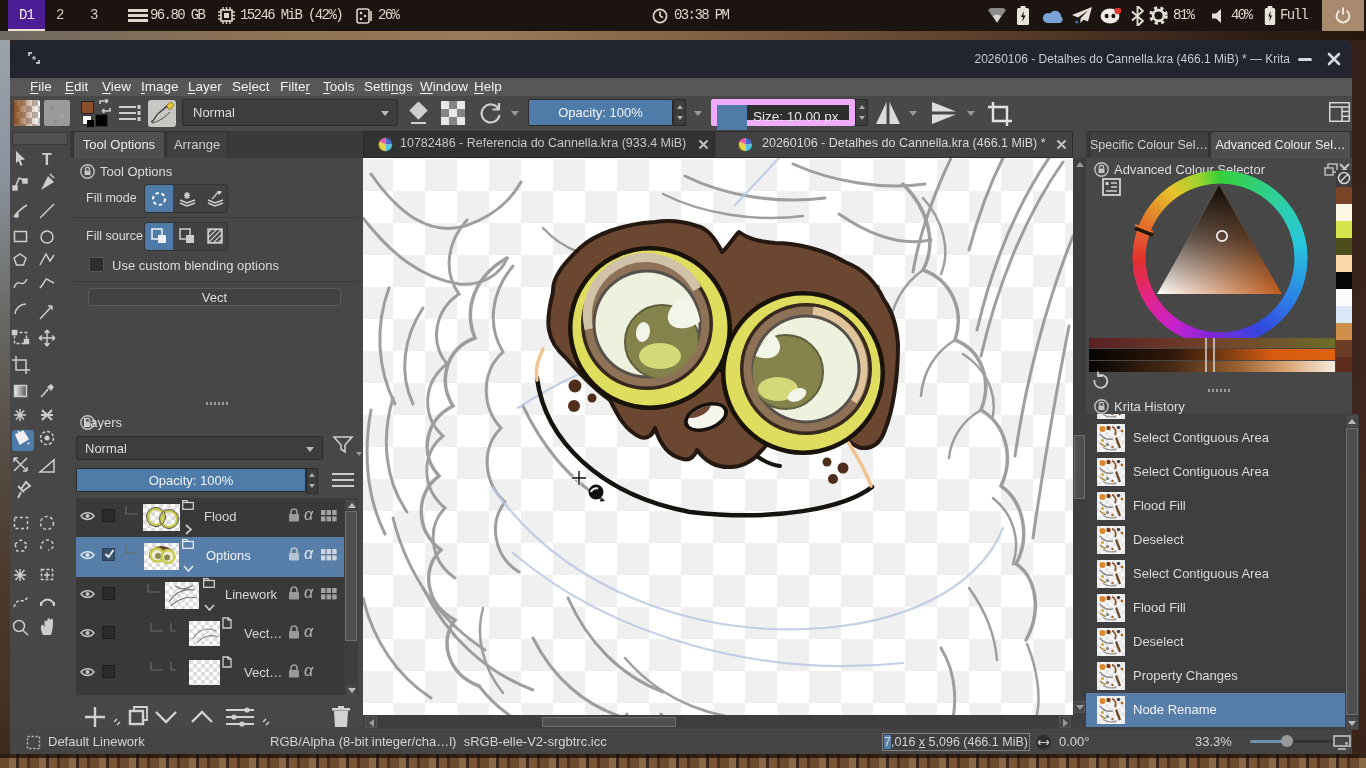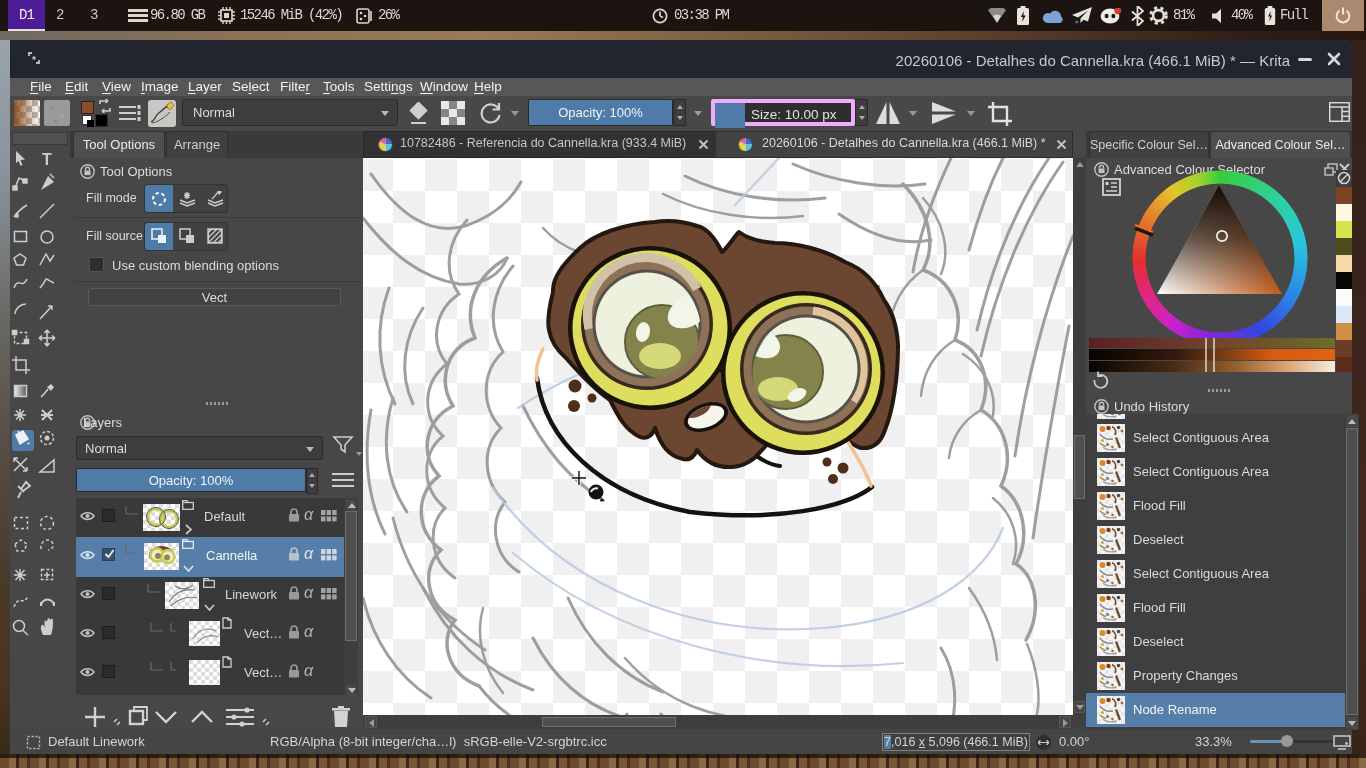--- a/index.html
+++ b/index.html
@@ -23,21 +23,21 @@
   
   #topbar { left:0; top:0; width:1366px; height:31px; background:#1b1411; color:#ded8cc;
     font-family:"Liberation Mono", monospace; font-size:14px; letter-spacing:-1.6px; }
   #topbar .it { position:absolute; top:0; height:31px; line-height:31px; white-space:nowrap; }
   #ws1 { left:8px; width:37px; background:#4c1d95; color:#f5efe6; text-align:center; border-bottom:2px solid #e8e0d4; letter-spacing:-1px; }
   .wsn { color:#cfc8bc; }
 
   
   #win { left:10px; top:40px; width:1342px; height:714px; background:#474747; border-radius:8px 8px 0 0; }
   #titlebar { left:0; top:0; width:1342px; height:38px; background:#222430; border-radius:8px 8px 0 0; color:#c9ccd4; }
-  #title-text { position:absolute; right:62px; top:12px; font-size:15px; color:#c5c9d2; white-space:nowrap; }
+  #title-text { position:absolute; right:62px; top:12px; font-size:12px; color:#c5c9d2; white-space:nowrap; }
   #menubar { left:0; top:38px; width:1342px; height:18px; background:#575757; color:#f2f2f2; font-size:13.5px; }
   #menubar span { position:absolute; top:1px; }
   #menubar u { text-decoration:underline; text-underline-offset:2px; }
   #toolbar { left:0; top:56px; width:1342px; height:35px; background:#484848; }
 
   
   .panel { background:#474747; }
   .tabbar { background:#3a3a3a; }
   .dtab { position:absolute; top:91px; height:27px; white-space:nowrap; overflow:hidden; line-height:26px; text-align:center; font-size:13px;
     color:#cfcfcf; background:#404040; border:1px solid #303030; border-bottom:none; border-radius:3px 3px 0 0; }
@@ -298,21 +298,21 @@
       </svg>
     <div class="abs" style="left:501px;top:15px;width:0;height:0;border-left:4px solid transparent;border-right:4px solid transparent;border-top:5px solid #999;"></div>
 
     <div class="abs bluebar" style="left:518px;top:3px;width:145px;height:27px;line-height:26px;border:1px solid #2a2a2a;border-radius:2px;">Opacity: 100%</div>
     <div class="abs" style="left:663px;top:3px;width:13px;height:27px;background:#3d3d3d;border:1px solid #2a2a2a;">
       <div style="position:absolute;left:2.5px;top:5px;width:0;height:0;border-left:3px solid transparent;border-right:3px solid transparent;border-bottom:4px solid #aaa;"></div>
       <div style="position:absolute;left:2.5px;top:16px;width:0;height:0;border-left:3px solid transparent;border-right:3px solid transparent;border-top:4px solid #aaa;"></div>
     </div>
     <div class="abs" style="left:684px;top:15px;width:0;height:0;border-left:4px solid transparent;border-right:4px solid transparent;border-top:5px solid #999;"></div>
 
-    <div class="abs" style="left:701px;top:3px;width:144px;height:27px;background:#2e2e2e;border:4px solid #f0abfc;border-radius:2px;color:#e2e2e2;font-size:13.5px;">
+    <div class="abs" style="left:701px;top:3px;width:144px;height:27px;background:#2e2e2e;border:6px solid #f0abfc;border-radius:2px;color:#e2e2e2;font-size:13.5px;">
       <div class="abs" style="left:0;top:0;width:30px;height:25px;background:#4e7ba7;"></div>
       <span class="abs" style="left:36px;top:4px;">Size: 10.00 px</span>
     </div>
     <div class="abs" style="left:845px;top:3px;width:13px;height:27px;background:#3d3d3d;border:1px solid #2a2a2a;">
       <div style="position:absolute;left:2.5px;top:5px;width:0;height:0;border-left:3px solid transparent;border-right:3px solid transparent;border-bottom:4px solid #aaa;"></div>
       <div style="position:absolute;left:2.5px;top:16px;width:0;height:0;border-left:3px solid transparent;border-right:3px solid transparent;border-top:4px solid #aaa;"></div>
     </div>
 
     <svg class="abs" style="left:866px;top:5px;" width="24" height="24" viewBox="0 0 24 24">
         <polygon points="10.5,1 10.5,23 0,23" fill="#dcdcdc"></polygon>
@@ -526,21 +526,21 @@
             </pattern>
           </defs>
         </svg>
       <svg class="abs" style="left:106px;top:2px;" width="12" height="10" viewBox="0 0 12 10">
           <rect x="0.7" y="2.5" width="10.6" height="6.8" fill="none" stroke="#cdcdcd" stroke-width="1.3"></rect>
           <path d="M0.7 2.5 L0.7 0.7 L5 0.7 L6 2.5" fill="none" stroke="#cdcdcd" stroke-width="1.3"></path>
         </svg>
       <svg class="abs" style="left:108px;top:26px;" width="9" height="11" viewBox="0 0 9 11">
           <path d="M2 1 L7 5.5 L2 10" fill="none" stroke="#c8c8c8" stroke-width="1.7"></path>
         </svg>
-      <div class="abs" style="left:128px;top:11px;">Default</div>
+      <div class="abs" style="left:128px;top:11px;">Flood</div>
       <svg class="abs" style="left:212px;top:10px;" width="12" height="14" viewBox="0 0 12 14">
           <rect x="1" y="6" width="10" height="7.4" rx="1" fill="#9a9a9a"></rect>
           <path d="M3 6 V4 A3 3 0 0 1 9 4 V6" fill="none" stroke="#9a9a9a" stroke-width="1.7"></path>
         </svg>
       <div class="abs" style="left:228px;top:8px;font-size:16px;color:#b4b4b4;font-style:italic;">α</div>
       <svg class="abs" style="left:245px;top:12px;" width="16" height="12" viewBox="0 0 16 12">
           <g fill="#a2a2a2">
             <rect x="0" y="0" width="4.4" height="5"></rect>
             <rect x="5.6" y="0" width="4.4" height="5"></rect>
             <rect x="11.2" y="0" width="4.4" height="5"></rect>
@@ -573,21 +573,21 @@
             </pattern>
           </defs>
         </svg>
       <svg class="abs" style="left:106px;top:41px;" width="12" height="10" viewBox="0 0 12 10">
           <rect x="0.7" y="2.5" width="10.6" height="6.8" fill="none" stroke="#e2e8ee" stroke-width="1.3"></rect>
           <path d="M0.7 2.5 L0.7 0.7 L5 0.7 L6 2.5" fill="none" stroke="#e2e8ee" stroke-width="1.3"></path>
         </svg>
       <svg class="abs" style="left:107px;top:66px;" width="11" height="9" viewBox="0 0 11 9">
           <path d="M1 2 L5.5 7 L10 2" fill="none" stroke="#dde4ea" stroke-width="1.7"></path>
         </svg>
-      <div class="abs" style="left:130px;top:50px;color:#f0f4f8;">Cannella</div>
+      <div class="abs" style="left:130px;top:50px;color:#f0f4f8;">Options</div>
       <svg class="abs" style="left:212px;top:49px;" width="12" height="14" viewBox="0 0 12 14">
           <rect x="1" y="6" width="10" height="7.4" rx="1" fill="#b6c2ce"></rect>
           <path d="M3 6 V4 A3 3 0 0 1 9 4 V6" fill="none" stroke="#b6c2ce" stroke-width="1.7"></path>
         </svg>
       <div class="abs" style="left:228px;top:47px;font-size:16px;color:#dde4ec;font-style:italic;">α</div>
       <svg class="abs" style="left:245px;top:51px;" width="16" height="12" viewBox="0 0 16 12">
           <g fill="#cdd6de">
             <rect x="0" y="0" width="4.4" height="5"></rect>
             <rect x="5.6" y="0" width="4.4" height="5"></rect>
             <rect x="11.2" y="0" width="4.4" height="5"></rect>
@@ -999,21 +999,21 @@
     </svg>
     <div class="abs" style="left:121px;top:231px;width:24px;height:3px;background:radial-gradient(circle 1.3px, #9a9a9a 1.2px, transparent 1.3px) 0 0/4px 3px;"></div>
   </div>
 
   <div class="abs panel" style="left:1076px;top:355px;width:266px;height:335px;">
     <svg class="abs" style="left:8px;top:4px;" width="15" height="15" viewBox="0 0 15 15">
         <circle cx="7.5" cy="7.5" r="6.7" fill="none" stroke="#c2c2c2" stroke-width="1.4"></circle>
         <rect x="4.5" y="6.5" width="6" height="4.6" fill="#c2c2c2"></rect>
         <path d="M5.5 6.5 V5.2 A2 2 0 0 1 9.5 5.2 V6.5" fill="none" stroke="#c2c2c2" stroke-width="1.4"></path>
       </svg>
-    <div class="hdr" style="left:28px;top:4px;">Undo History</div>
+    <div class="hdr" style="left:28px;top:4px;">Krita History</div>
     <div class="abs" style="left:0;top:19px;width:259px;height:316px;background:#3f3f3f;"></div>
     <div id="undolist" class="abs" style="left:0;top:19px;width:259px;height:316px;font-size:13px;color:#dadada;">
       <div class="abs" style="left:11px;top:0;width:28px;height:5px;overflow:hidden;">
           <svg width="28" height="28" style="margin-top:-23px;">
             <use href="#uthumb"></use>
           </svg>
         </div>
       <svg class="abs" style="left:11px;top:10px;" width="28" height="28">
           <use href="#uthumb"></use>
         </svg>

